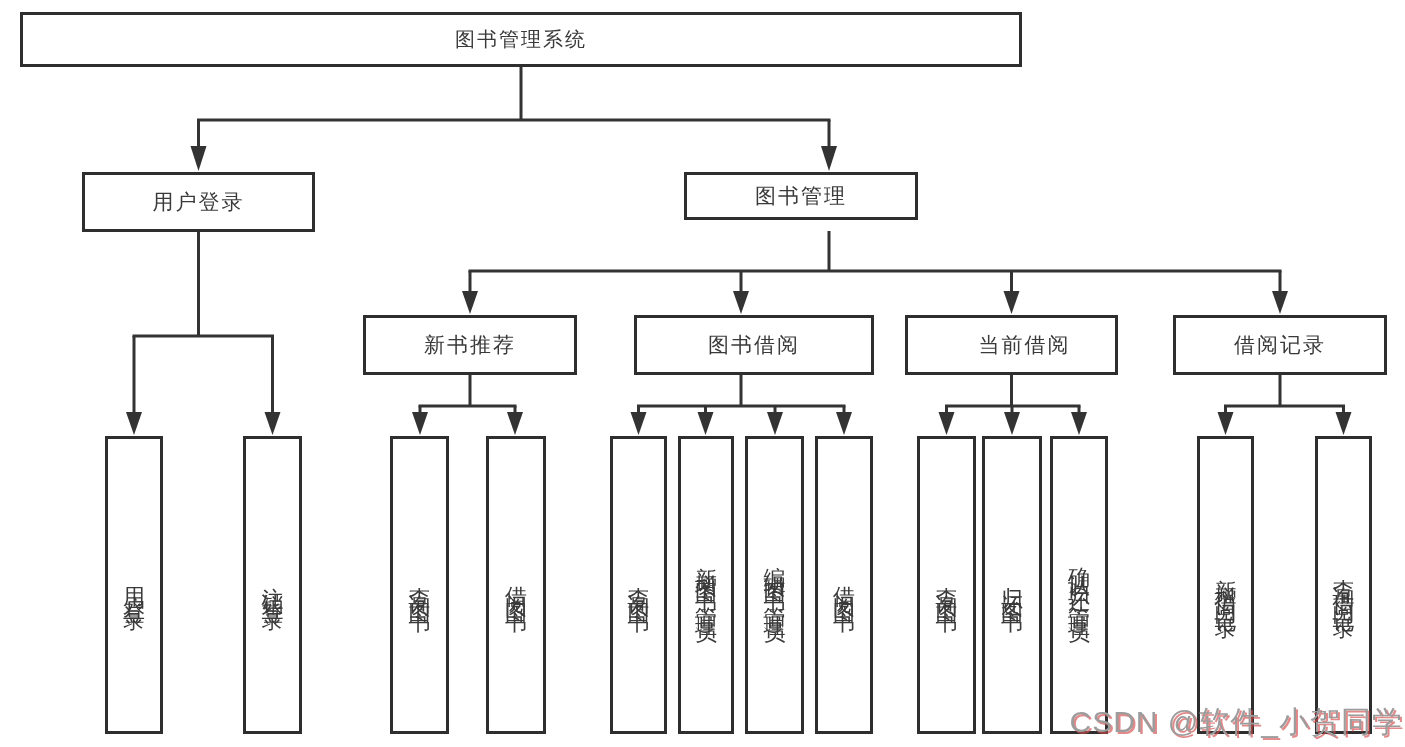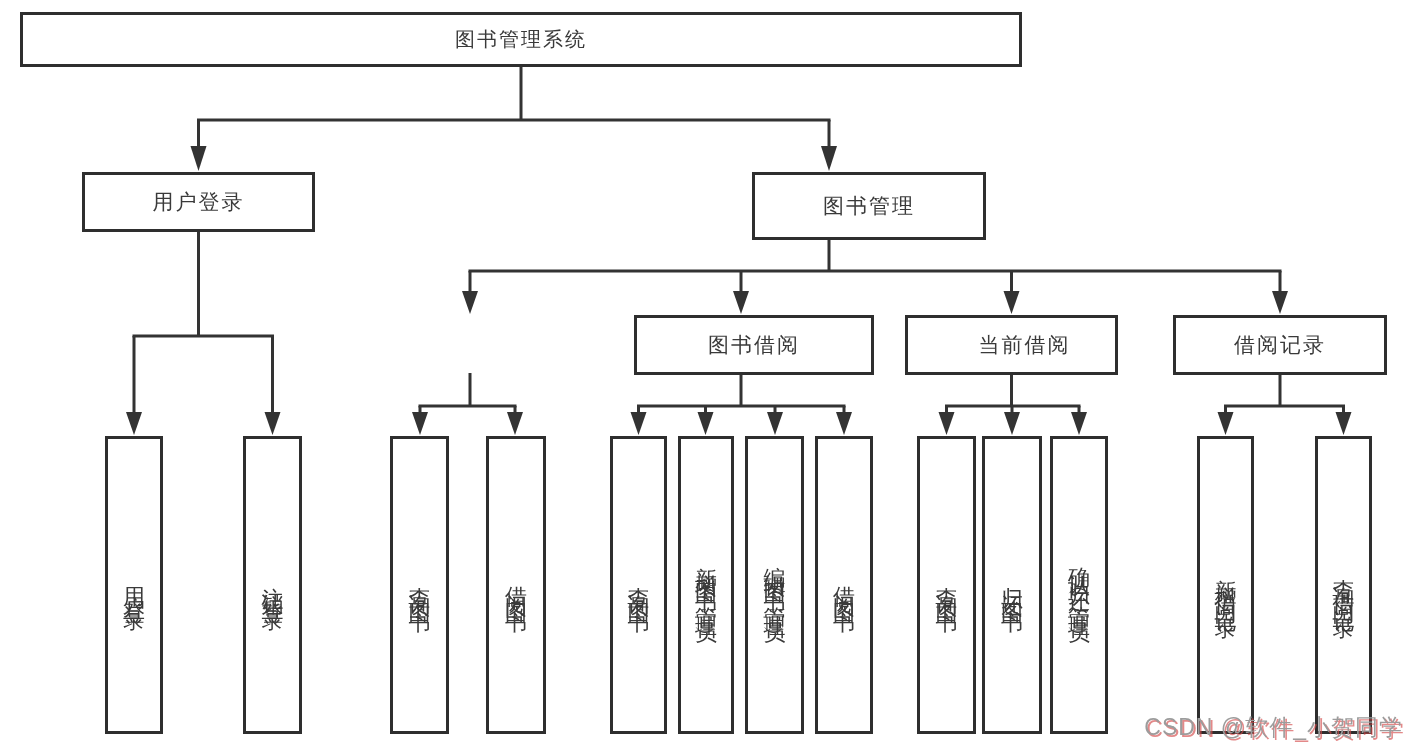--- a/index.html
+++ b/index.html
@@ -41,21 +41,21 @@
     text-orientation: mixed;
     font-size: 22px;
     line-height: 1;
     letter-spacing: 8px;
     color: #3a3a3a;
   }
   .watermark {
     position: absolute;
     right: 2px;
     bottom: 4px;
-    font-size: 23px;
+    font-size: 30px;
     letter-spacing: 1px;
     color: #9c9c9c;
     text-shadow: 2px 2px 0 rgba(212, 74, 74, 0.65);
     white-space: nowrap;
   }
 </style>
 </head>
 <body>
 
 <div class="stage">
@@ -129,24 +129,27 @@
     </g>
   </svg>
 
   <div class="node h root" style="left:20px; top:12px; width:1002px; height:55px;">
     <span>图书管理系统</span>
   </div>
 
   <div class="node h" style="left:82px; top:172px; width:233px; height:60px;">
     <span>用户登录</span>
   </div>
-  <div class="node h" style="left:752px; top:172px; width:234px; height:68px;text-align:right;">
+  <div class="node h" style="left:684px; top:172px; width:234px; height:48px;text-align:right;">
     <span>图书管理</span>
   </div>
 
+  <div class="node h" style="left:363px; top:315px; width:214px; height:60px;">
+    <span>新书推荐</span>
+  </div>
   <div class="node h" style="left:634px; top:315px; width:240px; height:60px;">
     <span>图书借阅</span>
   </div>
   <div class="node h" style="left:905px; top:315px; width:213px; height:60px;padding-left:26px;">
     <span>当前借阅</span>
   </div>
   <div class="node h" style="left:1173px; top:315px; width:214px; height:60px;">
     <span>借阅记录</span>
   </div>
 

